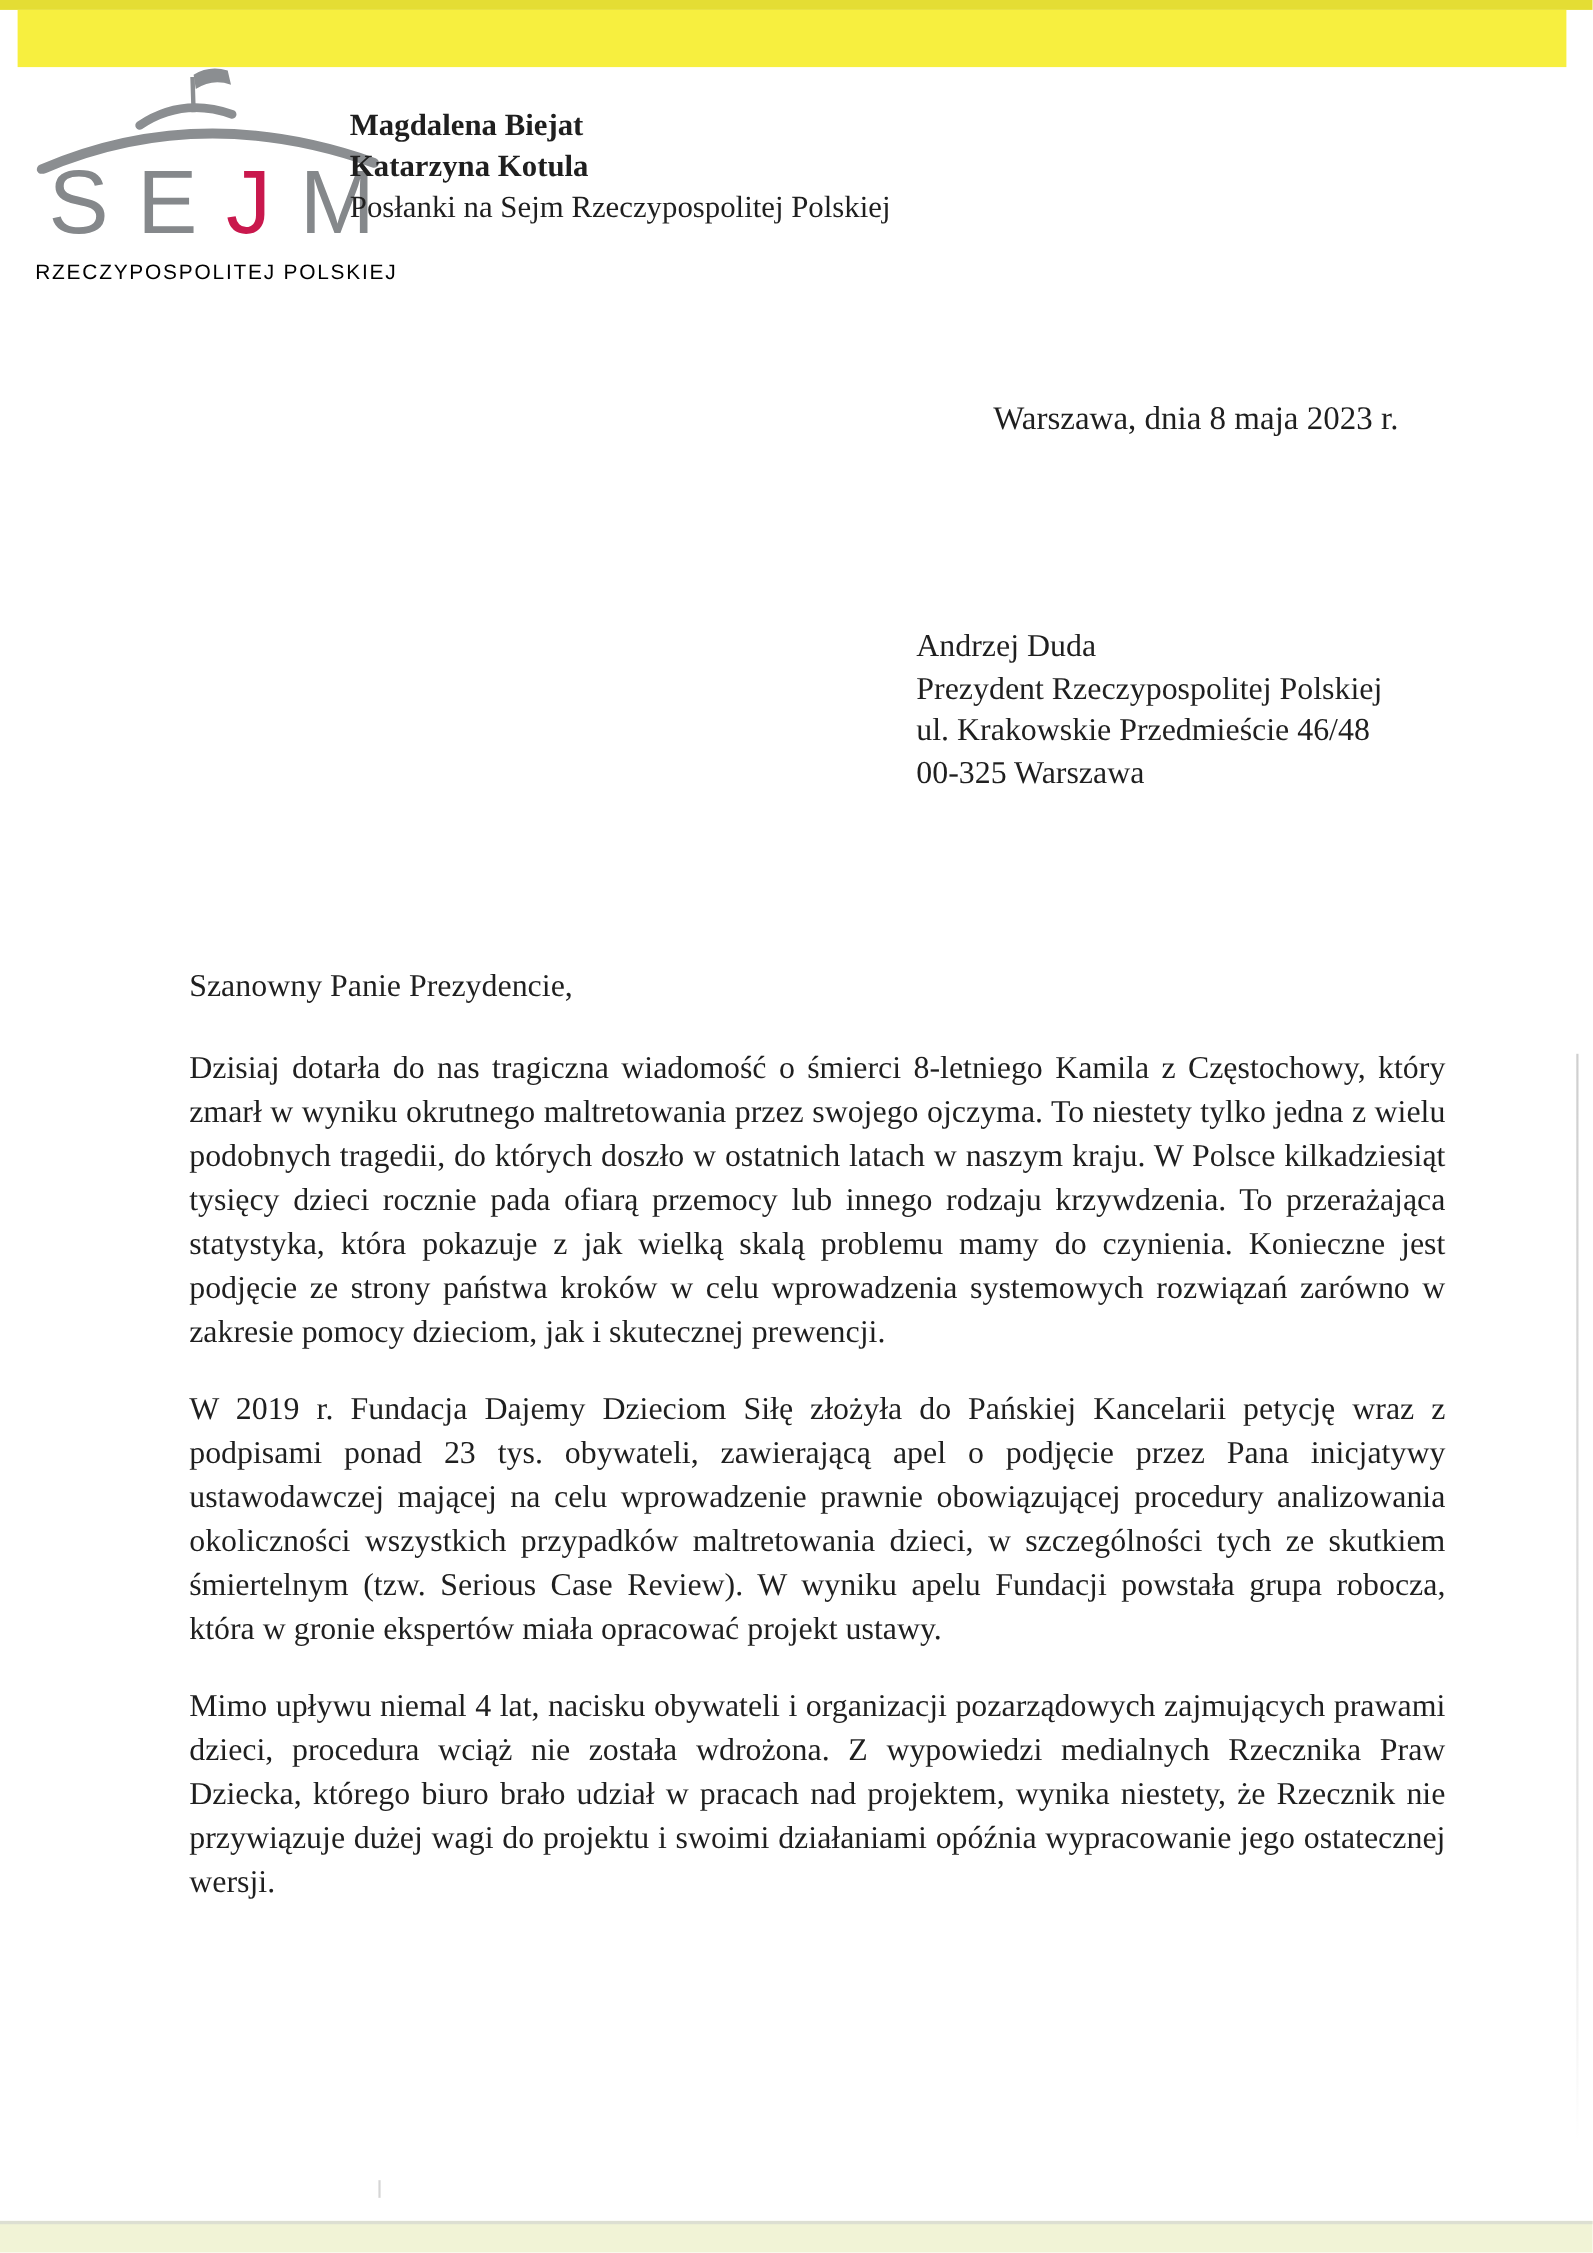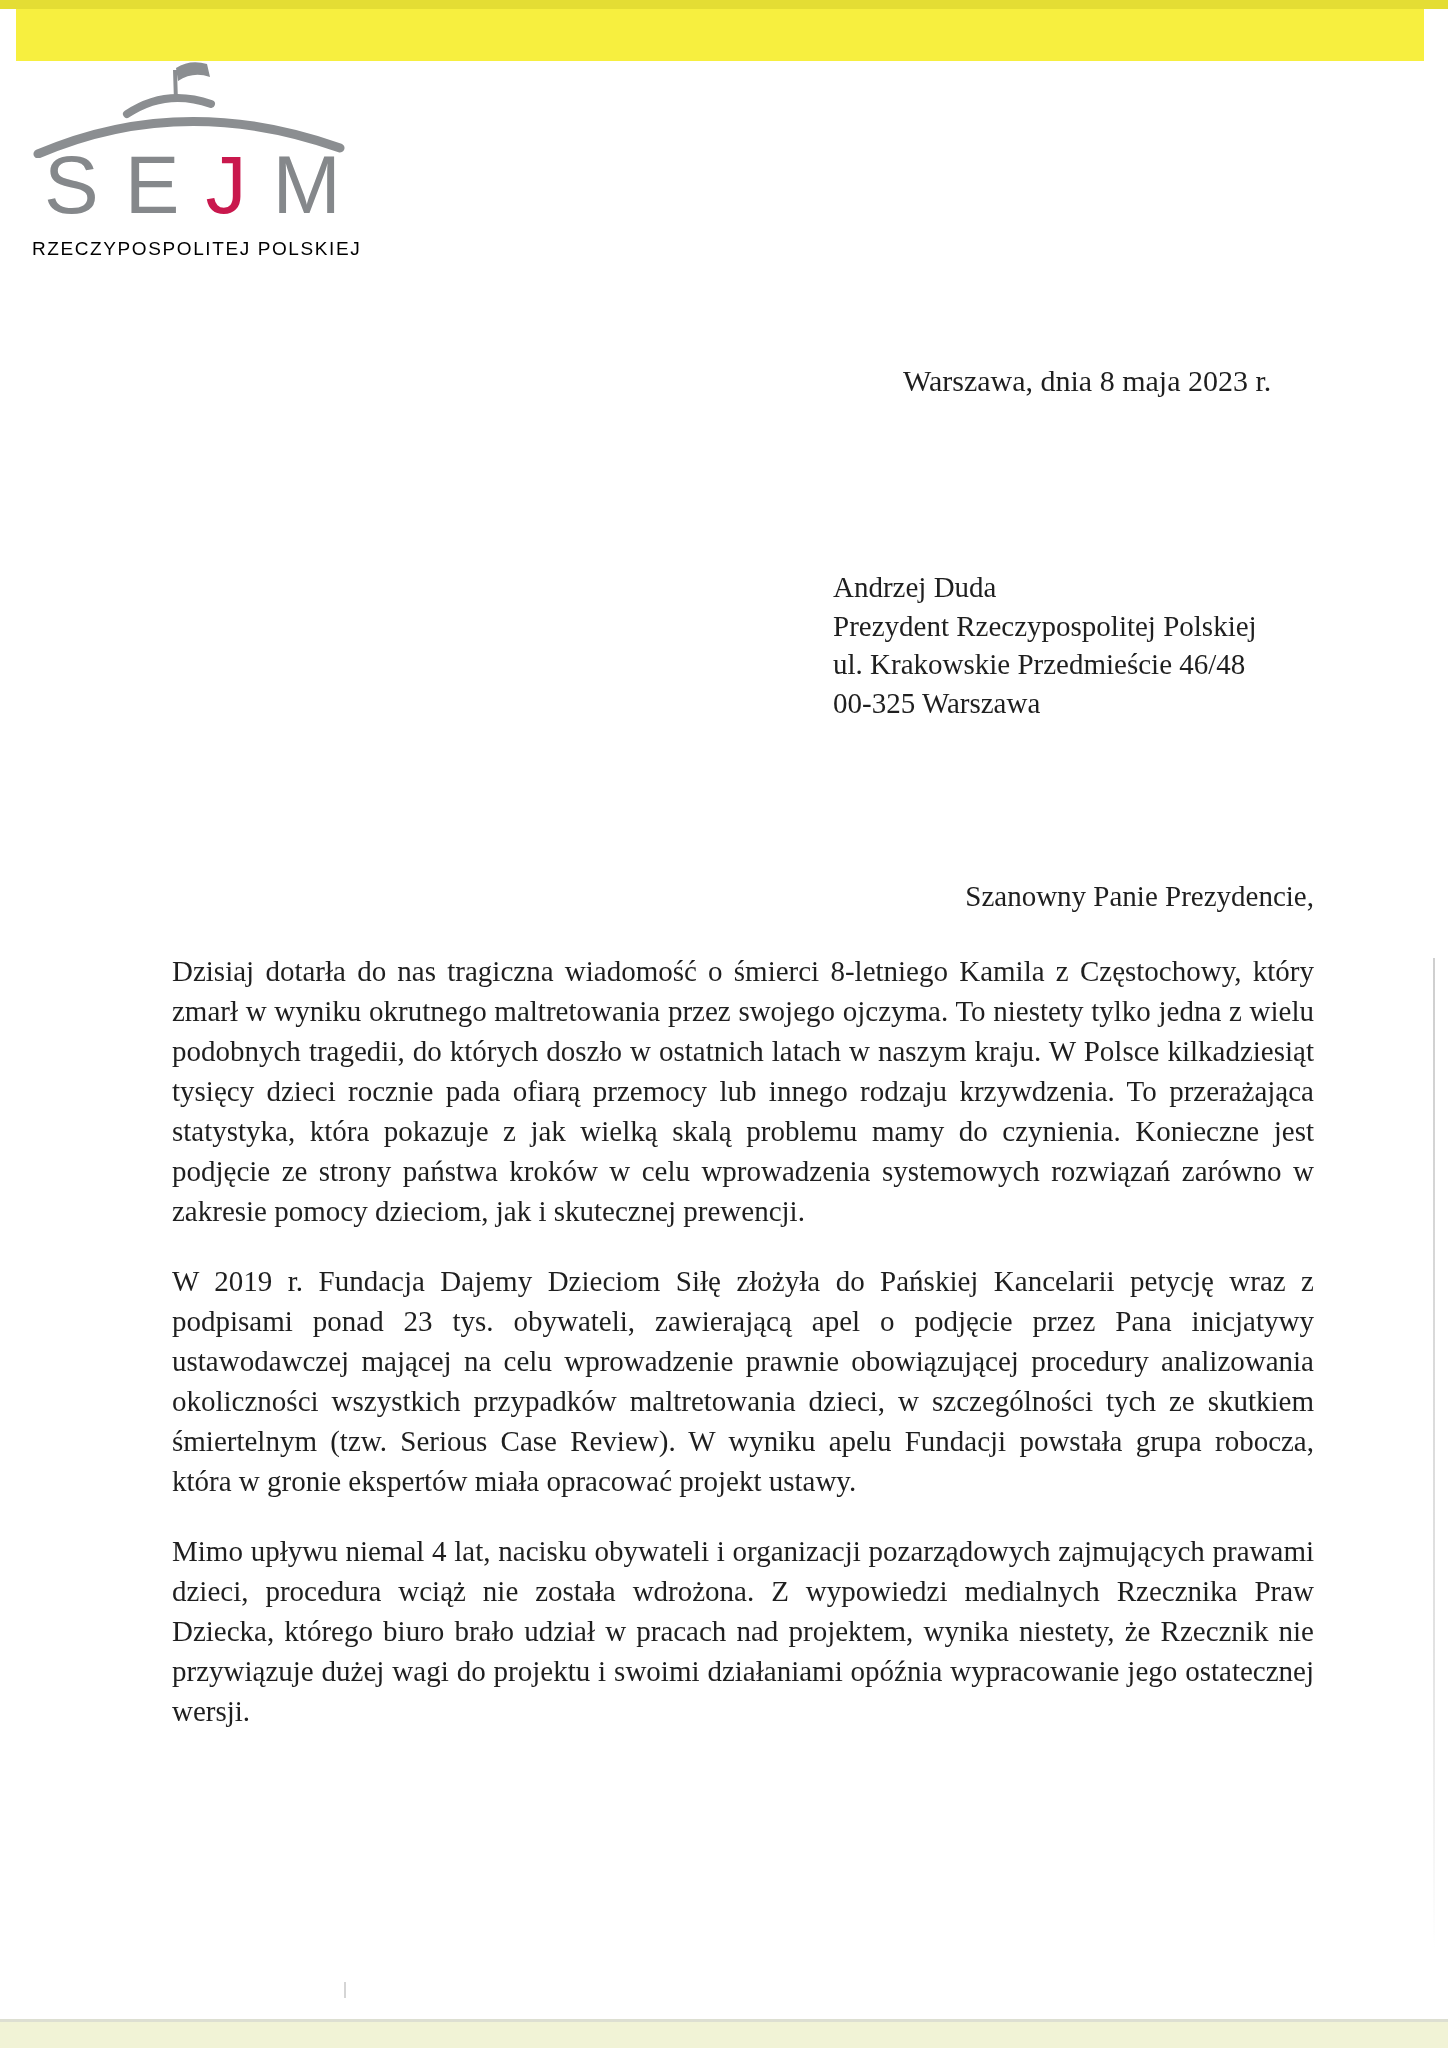--- a/index.html
+++ b/index.html
@@ -39,21 +39,21 @@
   .sender .bold { font-weight:bold; }
 
   
   .dateline { position:absolute; left:903px; top:344px; font-size:30px; white-space:nowrap;margin-top:20px; }
 
   
   .recipient { position:absolute; left:833px; top:568px; font-size:29px; line-height:38.5px; }
 
   
   .body-text { position:absolute; left:172px; top:876px; width:1142px; font-size:29px; line-height:40px; }
-  .salutation { margin:0 0 35px 0;text-align:right; }
+  .salutation { margin:0 0 35px 0; }
   .body-text p { margin:0 0 30px 0; text-align:justify; }
 
   
   .scan-edge {
     position:absolute; left:1433px; top:958px; width:2px; height:990px;
     background:linear-gradient(#bfbfbf, #d9d9d9 70%, rgba(217,217,217,0)); opacity:.75;
   }
   .scan-tick { position:absolute; left:344px; top:1982px; width:2px; height:16px; background:#b9b9b9; opacity:.6; }
 </style>
 </head>
@@ -73,20 +73,25 @@
     </svg>
     <div class="logo-letters">
       <span class="gray">S</span>
       <span class="gray">E</span>
       <span class="red">J</span>
       <span class="gray">M</span>
     </div>
     <div class="logo-subtitle">RZECZYPOSPOLITEJ POLSKIEJ</div>
   </div>
 
+  <div class="sender">
+    <div class="bold">Magdalena Biejat</div>
+    <div class="bold">Katarzyna Kotula</div>
+    <div>Posłanki na Sejm Rzeczypospolitej Polskiej</div>
+  </div>
 
   <div class="dateline">Warszawa, dnia 8 maja 2023 r.</div>
 
   <div class="recipient">
     <div>Andrzej Duda</div>
     <div>Prezydent Rzeczypospolitej Polskiej</div>
     <div>ul. Krakowskie Przedmieście 46/48</div>
     <div>00-325 Warszawa</div>
   </div>
 

